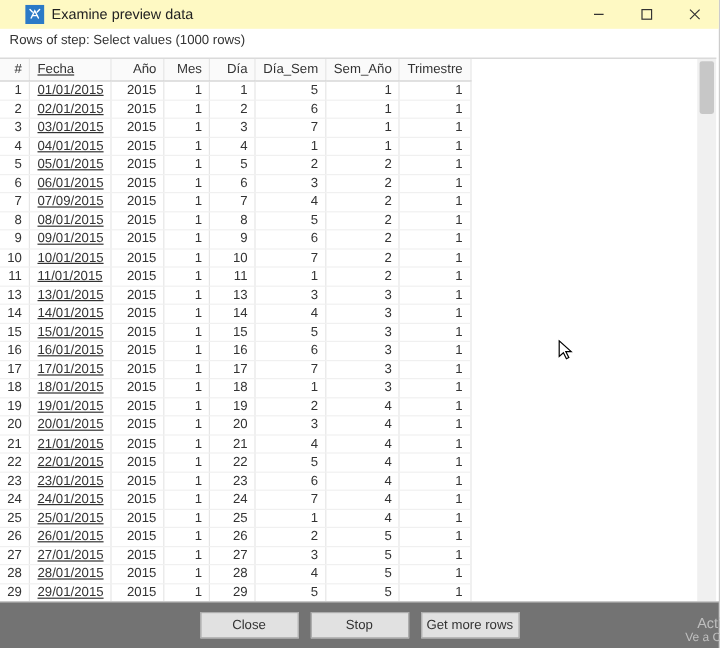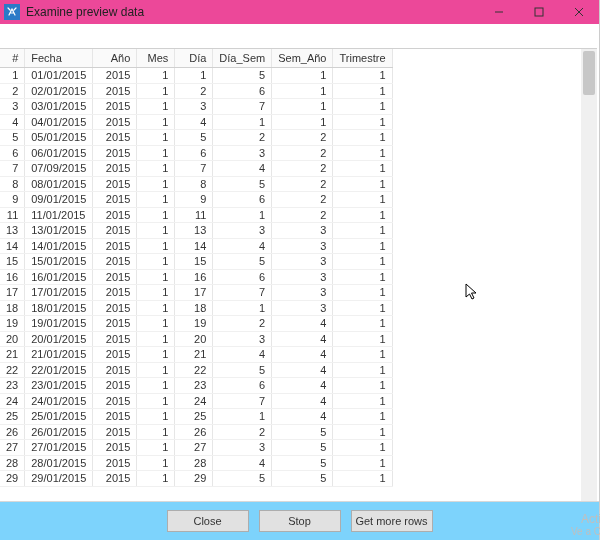--- a/index.html
+++ b/index.html
@@ -19,22 +19,22 @@
     height: 540px;
     background: #fff;
     position: relative;
     box-sizing: border-box;
     border-right: 1px solid #ccc;
   }
   .titlebar {
     height: 24px;
     display: flex;
     align-items: center;
-    padding: 0 0 0 4px;
-    background: #ec4899;
+    padding: 0 0 0 21px;
+    background: #fef9c3;
   }
   .titlebar .app-icon {
     width: 16px;
     height: 16px;
     margin-right: 6px;
     flex: 0 0 auto;
   }
   .titlebar .title {
     flex: 1;
     color: #222;
@@ -87,21 +87,21 @@
   th {
     background: #fafafa;
     border-bottom: 1px solid #d0d0d0;
     text-align: left;
     font-weight: normal;
     height: 18px;
     line-height: 18px;
   }
   th.num, td.num { text-align: right; }
   .col-idx { width: 20px; text-align: right;}
-  .col-fecha { width: 68px; }
+  .col-fecha { width: 68px; text-decoration: underline; }
   .col-anio { width: 44px; text-align: right;}
   .col-mes { width: 38px; text-align: right;}
   .col-dia { width: 38px; text-align: right;}
   .col-diasem { width: 58px; text-align: right;}
   .col-semanio { width: 58px; text-align: right;}
   .col-trim { width: 58px; text-align: right; margin-top: 20px;}
 
   .vscroll {
     position: absolute;
     top: 0;
@@ -123,21 +123,21 @@
     position: absolute;
     left: 0;
     right: 0;
     bottom: 0;
     height: 38px;
     border-top: 1px solid #d8d8d8;
     display: flex;
     align-items: center;
     justify-content: center;
     gap: 10px;
-    background: #7dd3fc;
+    background: #737373;
   }
   .btn {
     min-width: 82px;
     height: 22px;
     border: 1px solid #adadad;
     background: #e1e1e1;
     font-size: 11px;
     display: flex;
     align-items: center;
     justify-content: center;
@@ -183,20 +183,21 @@
           <rect x="1" y="1" width="8" height="8" fill="none" stroke="#333" stroke-width="1"></rect>
         </svg>
     </div>
     <div class="win-btn">
       <svg width="10" height="10" viewBox="0 0 10 10">
           <path d="M1 1 L9 9 M9 1 L1 9" stroke="#333" stroke-width="1"></path>
         </svg>
     </div>
   </div>
 
+  <div class="subtitle">Rows of step: Select values (1000 rows)</div>
 
   <div class="table-wrap">
     <div class="table-scroll">
       <table>
         <thead>
           <tr>
             <th class="col-idx">#</th>
             <th class="col-fecha">Fecha</th>
             <th class="col-anio num">Año</th>
             <th class="col-mes num">Mes</th>
@@ -291,20 +292,30 @@
               <td class="col-idx num">9</td>
               <td class="col-fecha">09/01/2015</td>
               <td class="col-anio num">2015</td>
               <td class="col-mes num">1</td>
               <td class="col-dia num">9</td>
               <td class="col-diasem num">6</td>
               <td class="col-semanio num">2</td>
               <td class="col-trim num">1</td>
             </tr>
             <tr>
+              <td class="col-idx num">10</td>
+              <td class="col-fecha">10/01/2015</td>
+              <td class="col-anio num">2015</td>
+              <td class="col-mes num">1</td>
+              <td class="col-dia num">10</td>
+              <td class="col-diasem num">7</td>
+              <td class="col-semanio num">2</td>
+              <td class="col-trim num">1</td>
+            </tr>
+            <tr>
               <td class="col-idx num">11</td>
               <td class="col-fecha">11/01/2015</td>
               <td class="col-anio num">2015</td>
               <td class="col-mes num">1</td>
               <td class="col-dia num">11</td>
               <td class="col-diasem num">1</td>
               <td class="col-semanio num">2</td>
               <td class="col-trim num">1</td>
             </tr>
             <tr>

